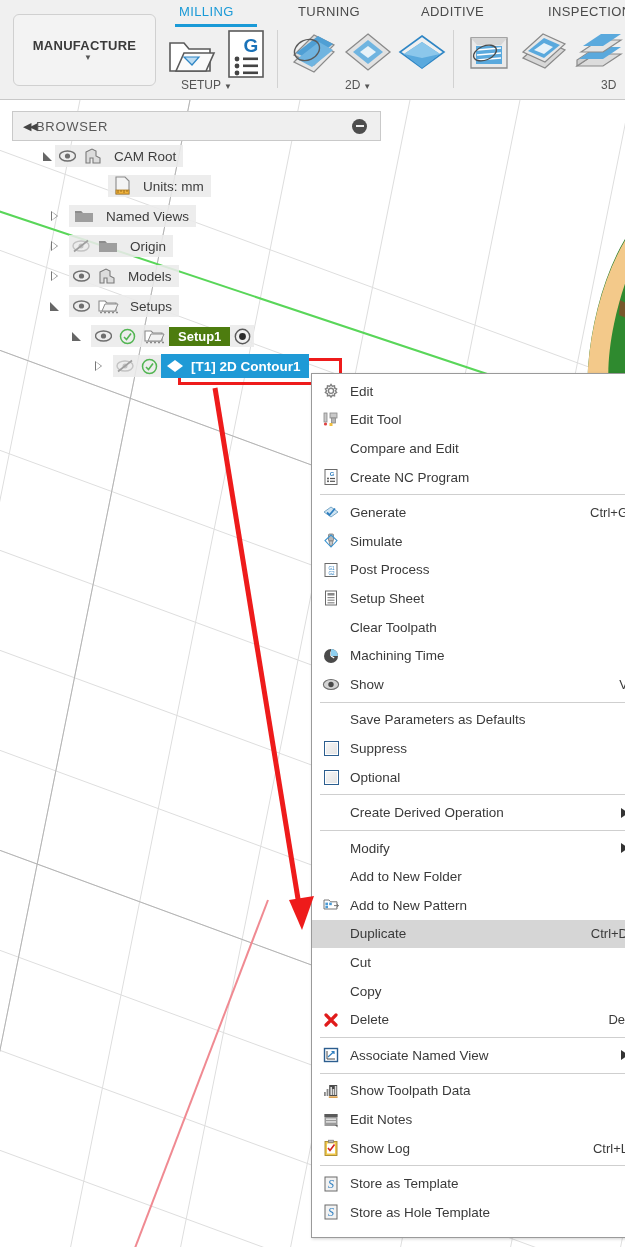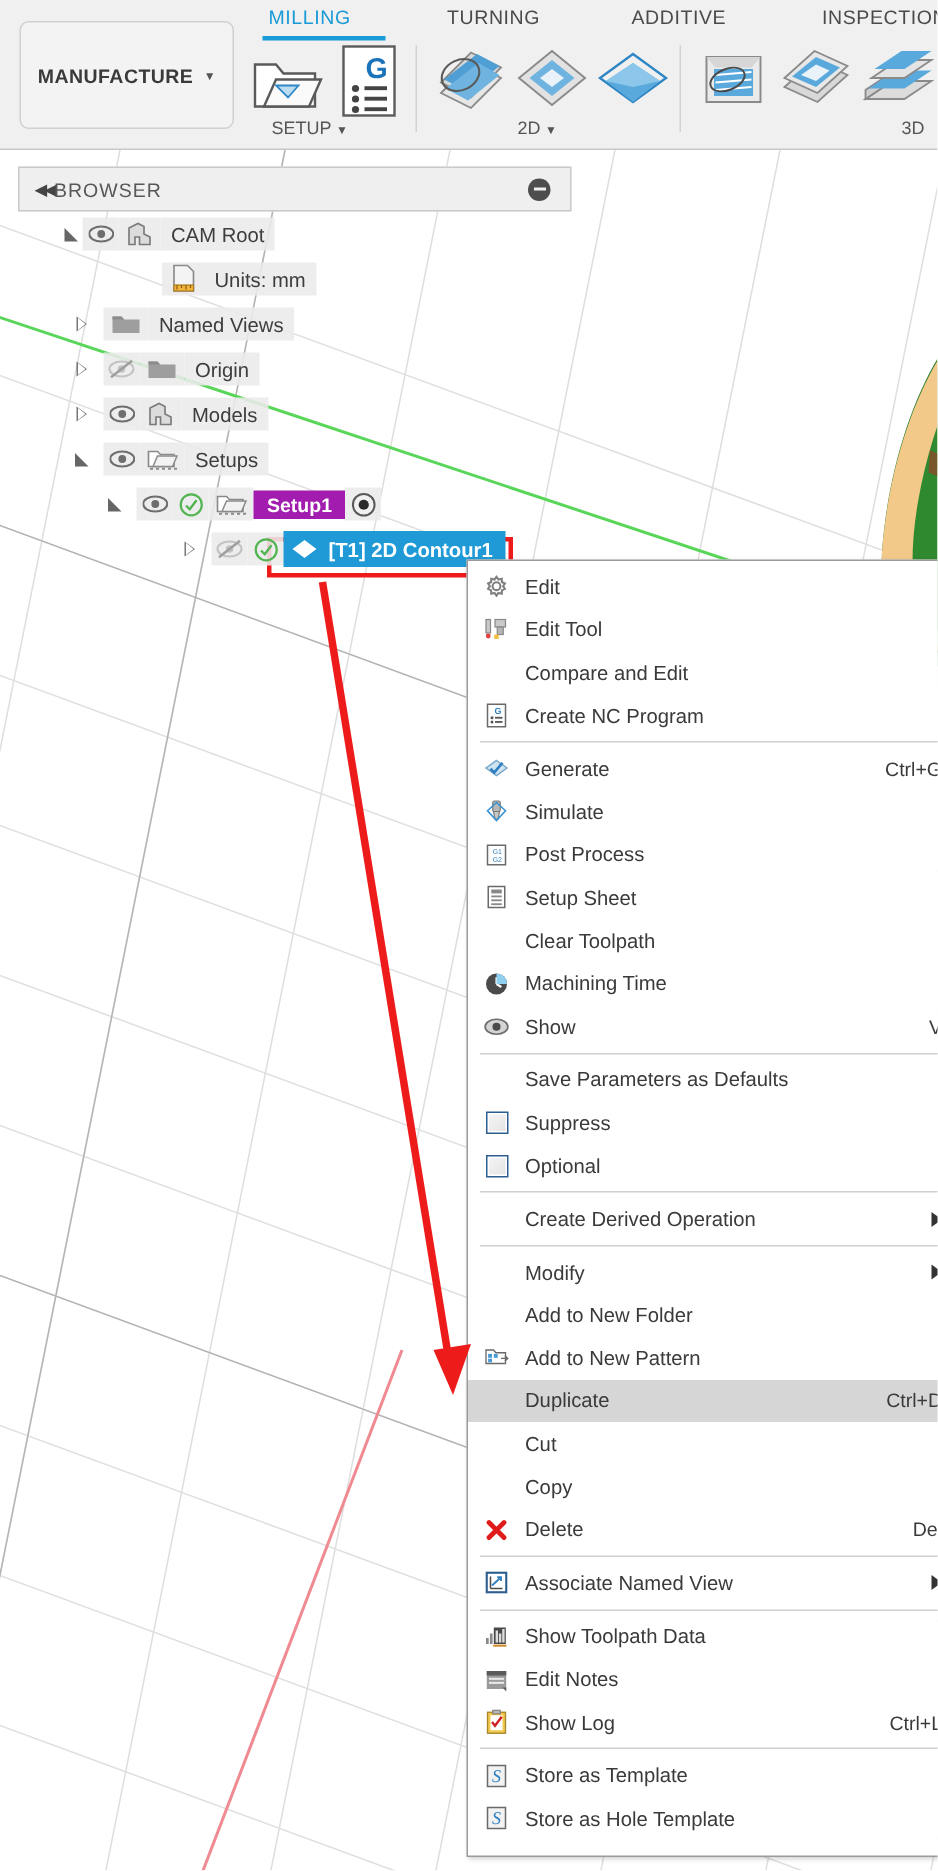--- a/index.html
+++ b/index.html
@@ -14,21 +14,21 @@
   
   .ribbon {
     position: absolute; left: 0; top: 0; width: 625px; height: 100px;
     background: #f0f0f0;
     border-bottom: 1px solid #c8c8c8;
     overflow: hidden;
   }
   .mfg-box {
     position: absolute; left: 13px; top: 14px; width: 143px; height: 72px;
     border: 1px solid #d0d0d0; border-radius: 6px; background: #f3f3f3;
-    display: flex; align-items: center; justify-content: center;
+    display: flex; align-items: center; justify-content: center; flex-direction: column;
   }
   .mfg-label { font-size: 13px; font-weight: bold; color: #3a3a3a; letter-spacing: .3px; }
   .mfg-caret { margin-left: 7px; font-size: 8px; color: #555; }
 
   .tabs { position: absolute; left: 0; top: 0; width: 625px; height: 26px; }
   .tab {
     position: absolute; top: 4px; font-size: 13px; color: #4a4a4a;
     letter-spacing: .4px; white-space: nowrap;
   }
   .tab.active { color: #1a9ad7; font-weight: normal; }
@@ -93,21 +93,21 @@
     border-top: 9px solid transparent;
   }
   .chip {
     display: inline-flex; align-items: center; height: 22px;
     background: rgba(235,235,235,.88); padding: 0 4px;
   }
   .eye, .check, .pin { width: 24px; height: 22px; display: flex; align-items: center; justify-content: center;
     background: rgba(235,235,235,.88); }
   .tlabel { font-size: 13.5px; color: #3d3d3d; white-space: nowrap; padding: 0 7px; }
 
-  .sel-setup { background: #a21caf; color: #fff; font-weight: bold; padding: 2px 9px; font-size: 13px; }
+  .sel-setup { background: #4d7c0f; color: #fff; font-weight: bold; padding: 2px 9px; font-size: 13px; }
   .sel-op {
     background: #1f9ad6; color: #fff; font-weight: bold; font-size: 13.5px;
     display: flex; align-items: center; height: 24px; padding: 0 8px 0 4px;
   }
   .redbox {
     position: absolute; border: 3px solid #ee1b1b;
   }
 
   
   .ctxmenu {
@@ -434,21 +434,21 @@
       </span>
       <span class="sel-setup">Setup1</span>
       <span class="pin">
         <svg width="17" height="17" viewBox="0 0 17 17">
             <circle cx="8.5" cy="8.5" r="7.2" fill="#f0f0f0" stroke="#5a5a5a" stroke-width="1.4"></circle>
             <circle cx="8.5" cy="8.5" r="3.4" fill="#2b2b2b"></circle>
           </svg>
       </span>
     </div>
 
-    <div class="tnode" style="padding-left:120px;text-align:right;">
+    <div class="tnode" style="padding-left:92px;text-align:right;">
       <span class="twist closed"></span>
       <span class="eye" style="margin-left:7px;">
         <svg width="18" height="14" viewBox="0 0 18 14">
             <ellipse cx="9" cy="7" rx="8" ry="5" fill="none" stroke="#c3c3c3" stroke-width="1.4"></ellipse>
             <circle cx="9" cy="7" r="2.5" fill="#c3c3c3"></circle>
             <line x1="2" y1="12.5" x2="16" y2="1.5" stroke="#9e9e9e" stroke-width="1.6"></line>
           </svg>
       </span>
       <span class="check">
         <svg width="17" height="17" viewBox="0 0 17 17">

